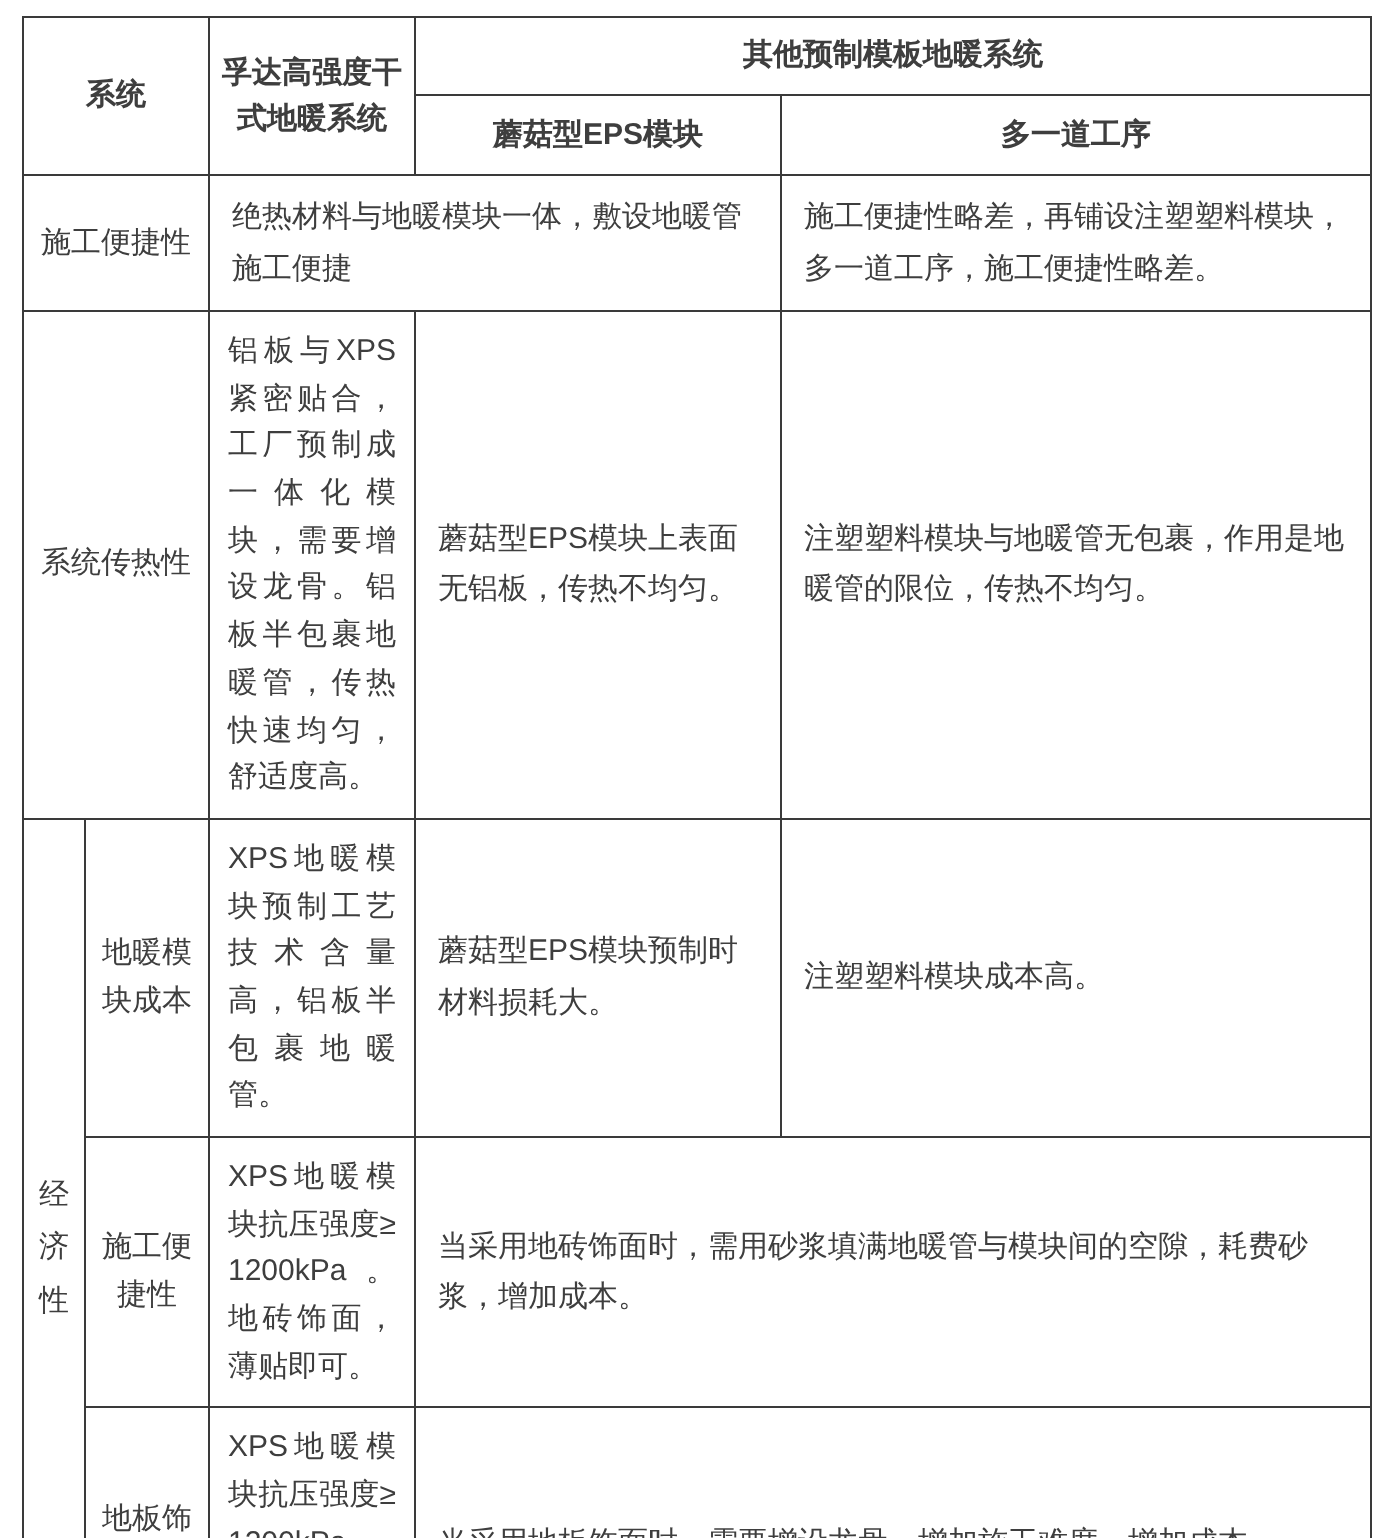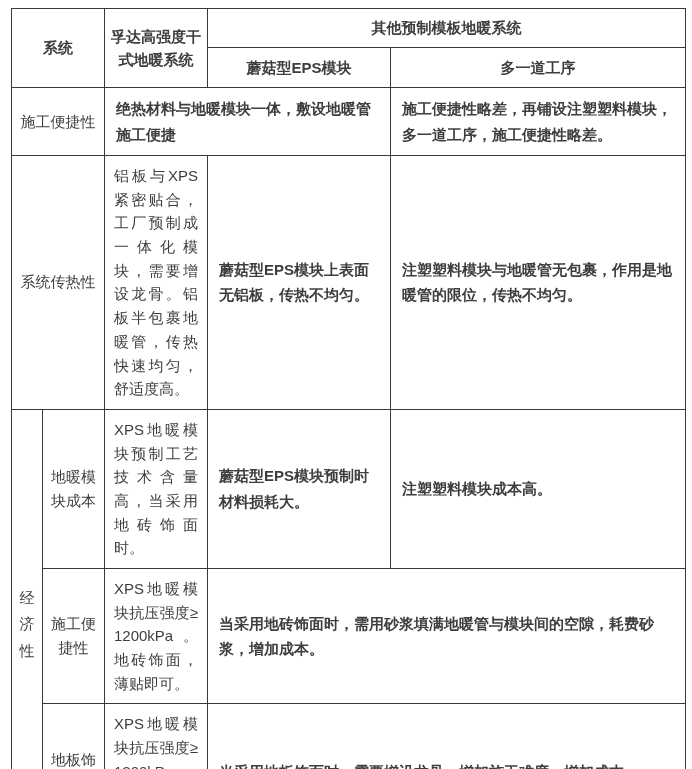--- a/index.html
+++ b/index.html
@@ -53,21 +53,20 @@
     text-justify: inter-character;
     word-break: break-all;
     line-height: 1.58;
     padding: 8px 9px;
     vertical-align: middle;
   }
   .body-cell {
     text-align: left;
     line-height: 1.7;
     padding: 8px 11px;
-    font-weight: bold;
   }
 </style>
 </head>
 <body>
 
 <div class="page">
   <table class="cmp">
     <colgroup>
       <col style="width:31px">
       <col style="width:62px">
@@ -97,21 +96,21 @@
     <tr style="height:248px">
       <td colspan="2" class="label-cell">系统传热性</td>
       <td class="fuda-cell">铝板与XPS紧密贴合，工厂预制成一体化模块，需要增设龙骨。铝板半包裹地暖管，传热快速均匀，舒适度高。</td>
       <td class="body-cell">蘑菇型EPS模块上表面无铝板，传热不均匀。</td>
       <td class="body-cell">注塑塑料模块与地暖管无包裹，作用是地暖管的限位，传热不均匀。</td>
     </tr>
 
     <tr style="height:127px">
       <td rowspan="3" class="vertical-label">经济性</td>
       <td class="label-cell">地暖模块成本</td>
-      <td class="fuda-cell">XPS地暖模块预制工艺技术含量高，当采用地砖饰面时。</td>
+      <td class="fuda-cell">XPS地暖模块预制工艺技术含量高，铝板半包裹地暖管。</td>
       <td class="body-cell">蘑菇型EPS模块预制时材料损耗大。</td>
       <td class="body-cell">注塑塑料模块成本高。</td>
     </tr>
 
     <tr style="height:124px">
       <td class="label-cell">施工便捷性</td>
       <td class="fuda-cell">XPS地暖模块抗压强度≥1200kPa。地砖饰面，薄贴即可。</td>
       <td colspan="2" class="body-cell">当采用地砖饰面时，需用砂浆填满地暖管与模块间的空隙，耗费砂浆，增加成本。</td>
     </tr>
 

